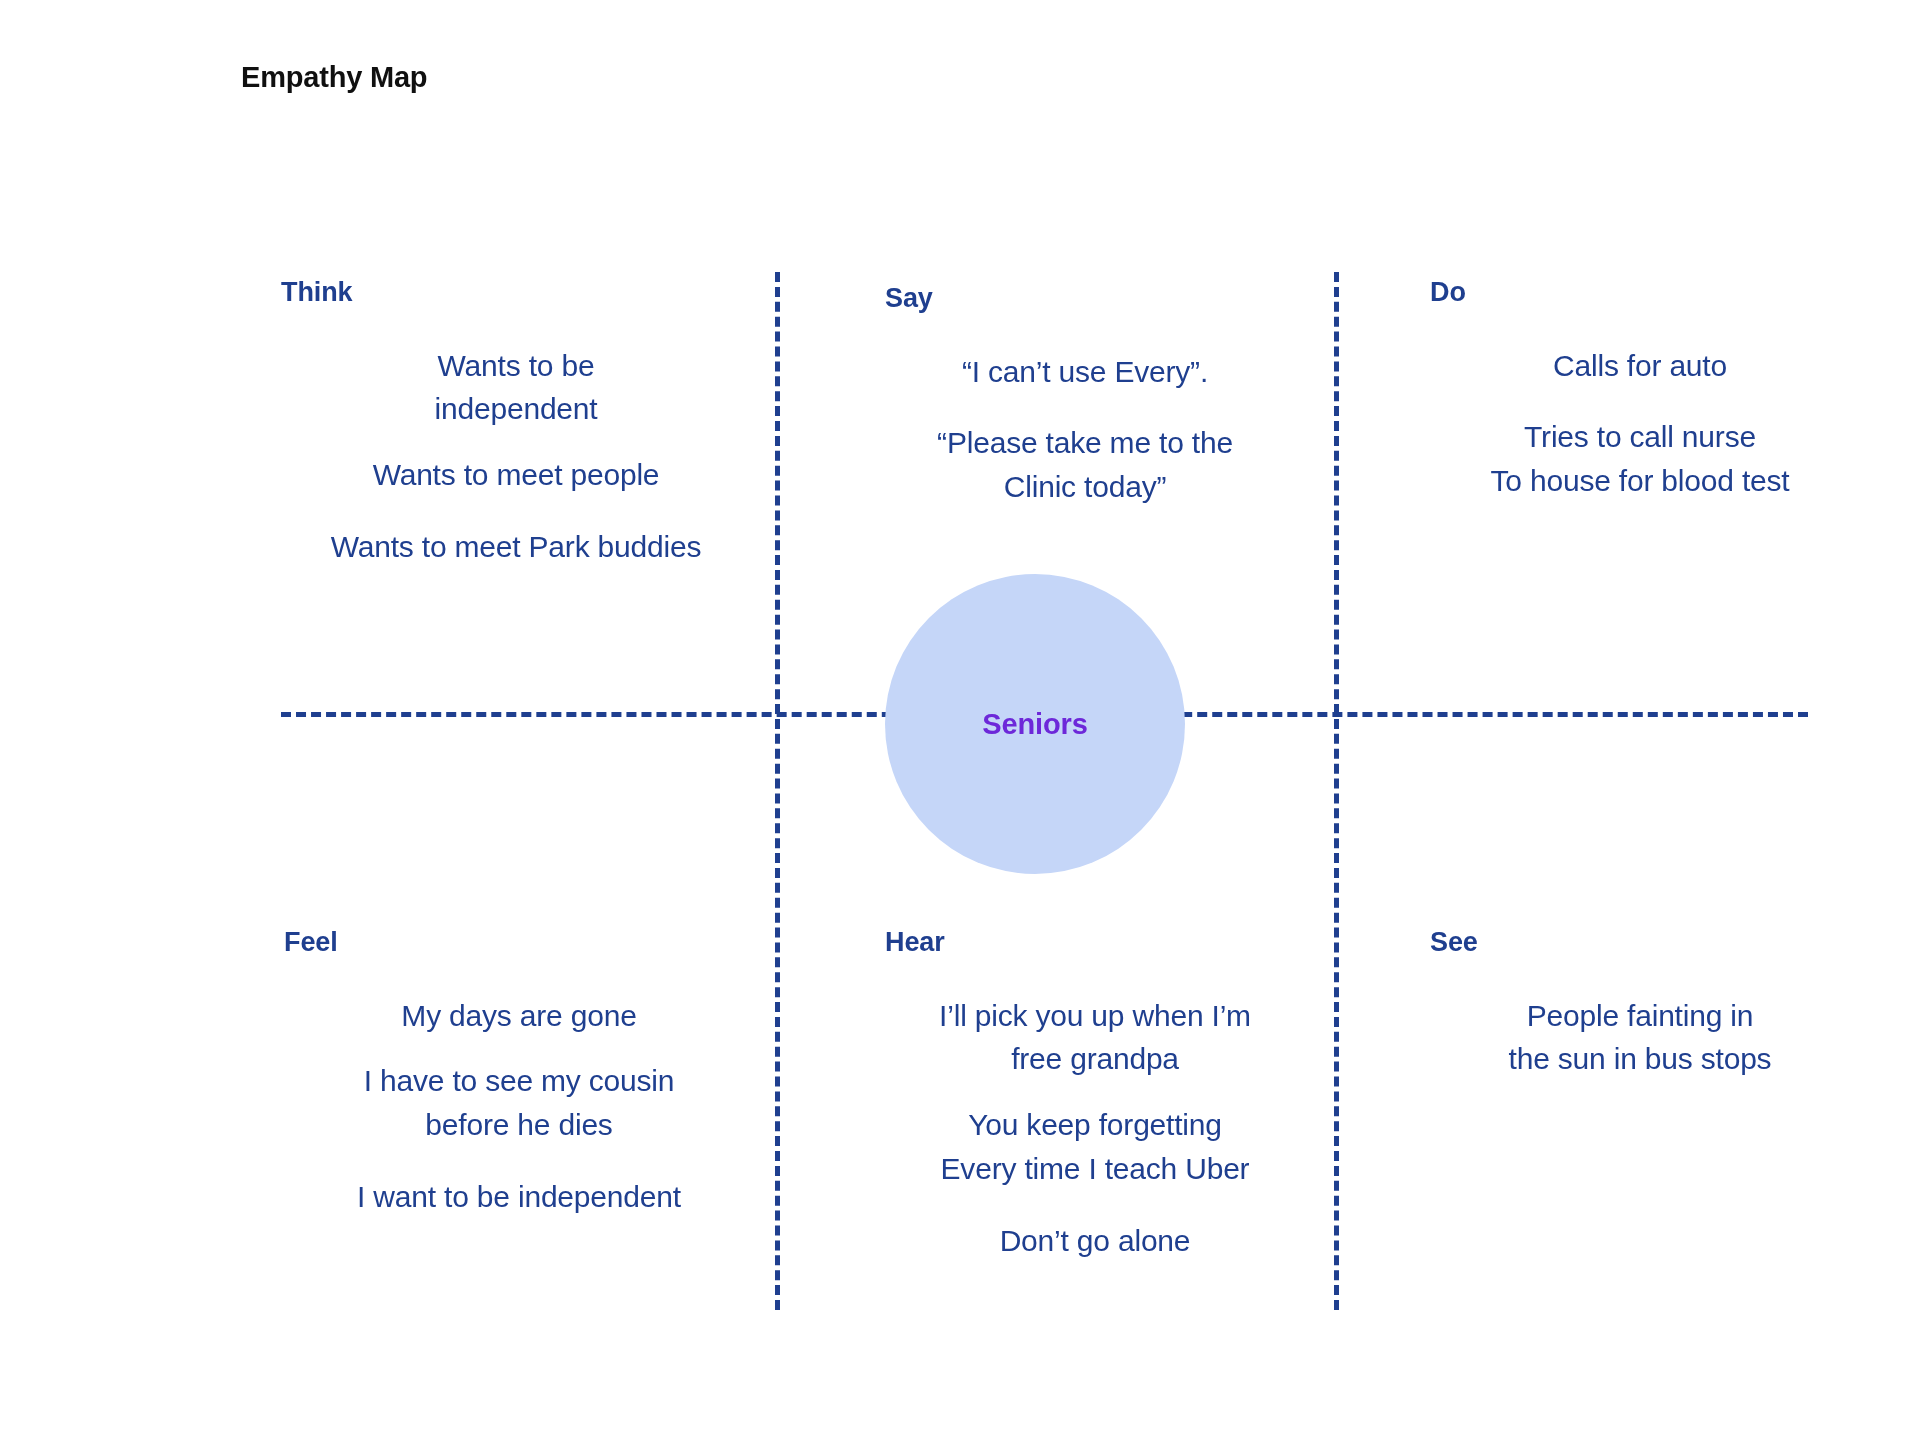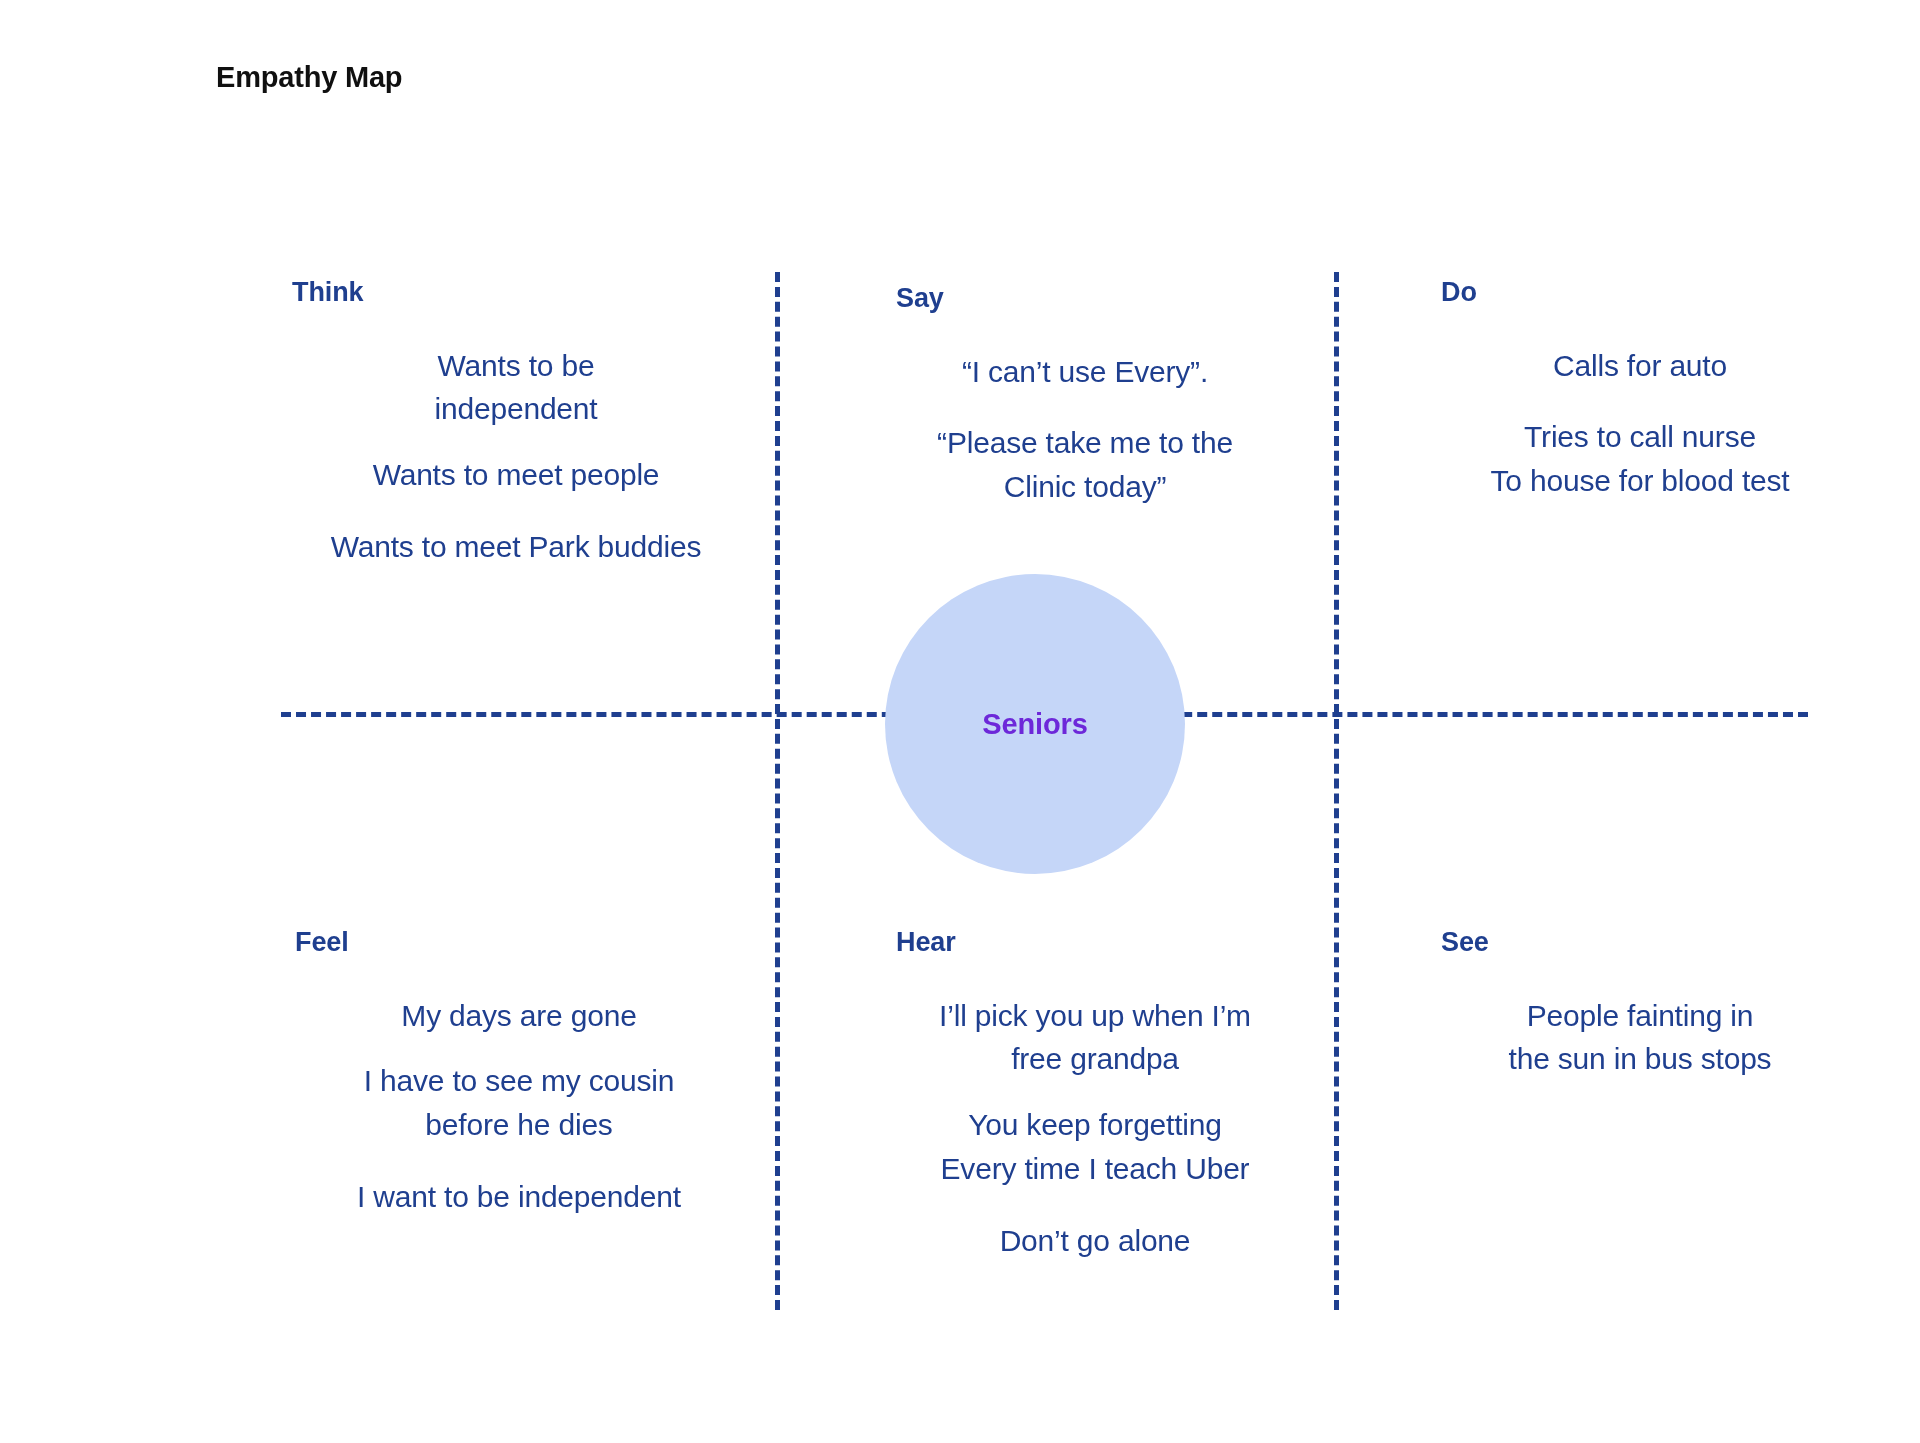--- a/index.html
+++ b/index.html
@@ -18,21 +18,21 @@
   #canvas {
     position: relative;
     width: 1920px;
     height: 1443px;
     background: #ffffff;
   }
 
   
   #page-title {
     position: absolute;
-    left: 216px;
+    left: 241px;
     top: 61px;
     font-size: 29px;
     font-weight: 700;
     color: #101010;
     letter-spacing: -0.2px;
     white-space: nowrap;
   }
 
   
   .divider-v {
@@ -78,21 +78,21 @@
   
   .quadrant {
     position: absolute;
     z-index: 2;
   }
   .quadrant-heading {
     font-size: 27px;
     font-weight: 700;
     color: #1F3F8F;
     letter-spacing: -0.1px;
-    margin: 0 0 36px 11px;
+    margin: 0 0 36px 0;
     line-height: 1.1;
   }
   .quadrant-entry {
     font-size: 30px;
     font-weight: 400;
     color: #1F3F8F;
     line-height: 1.46;
     margin: 0 0 22px 0;
     letter-spacing: -0.2px;
     white-space: pre-line;

